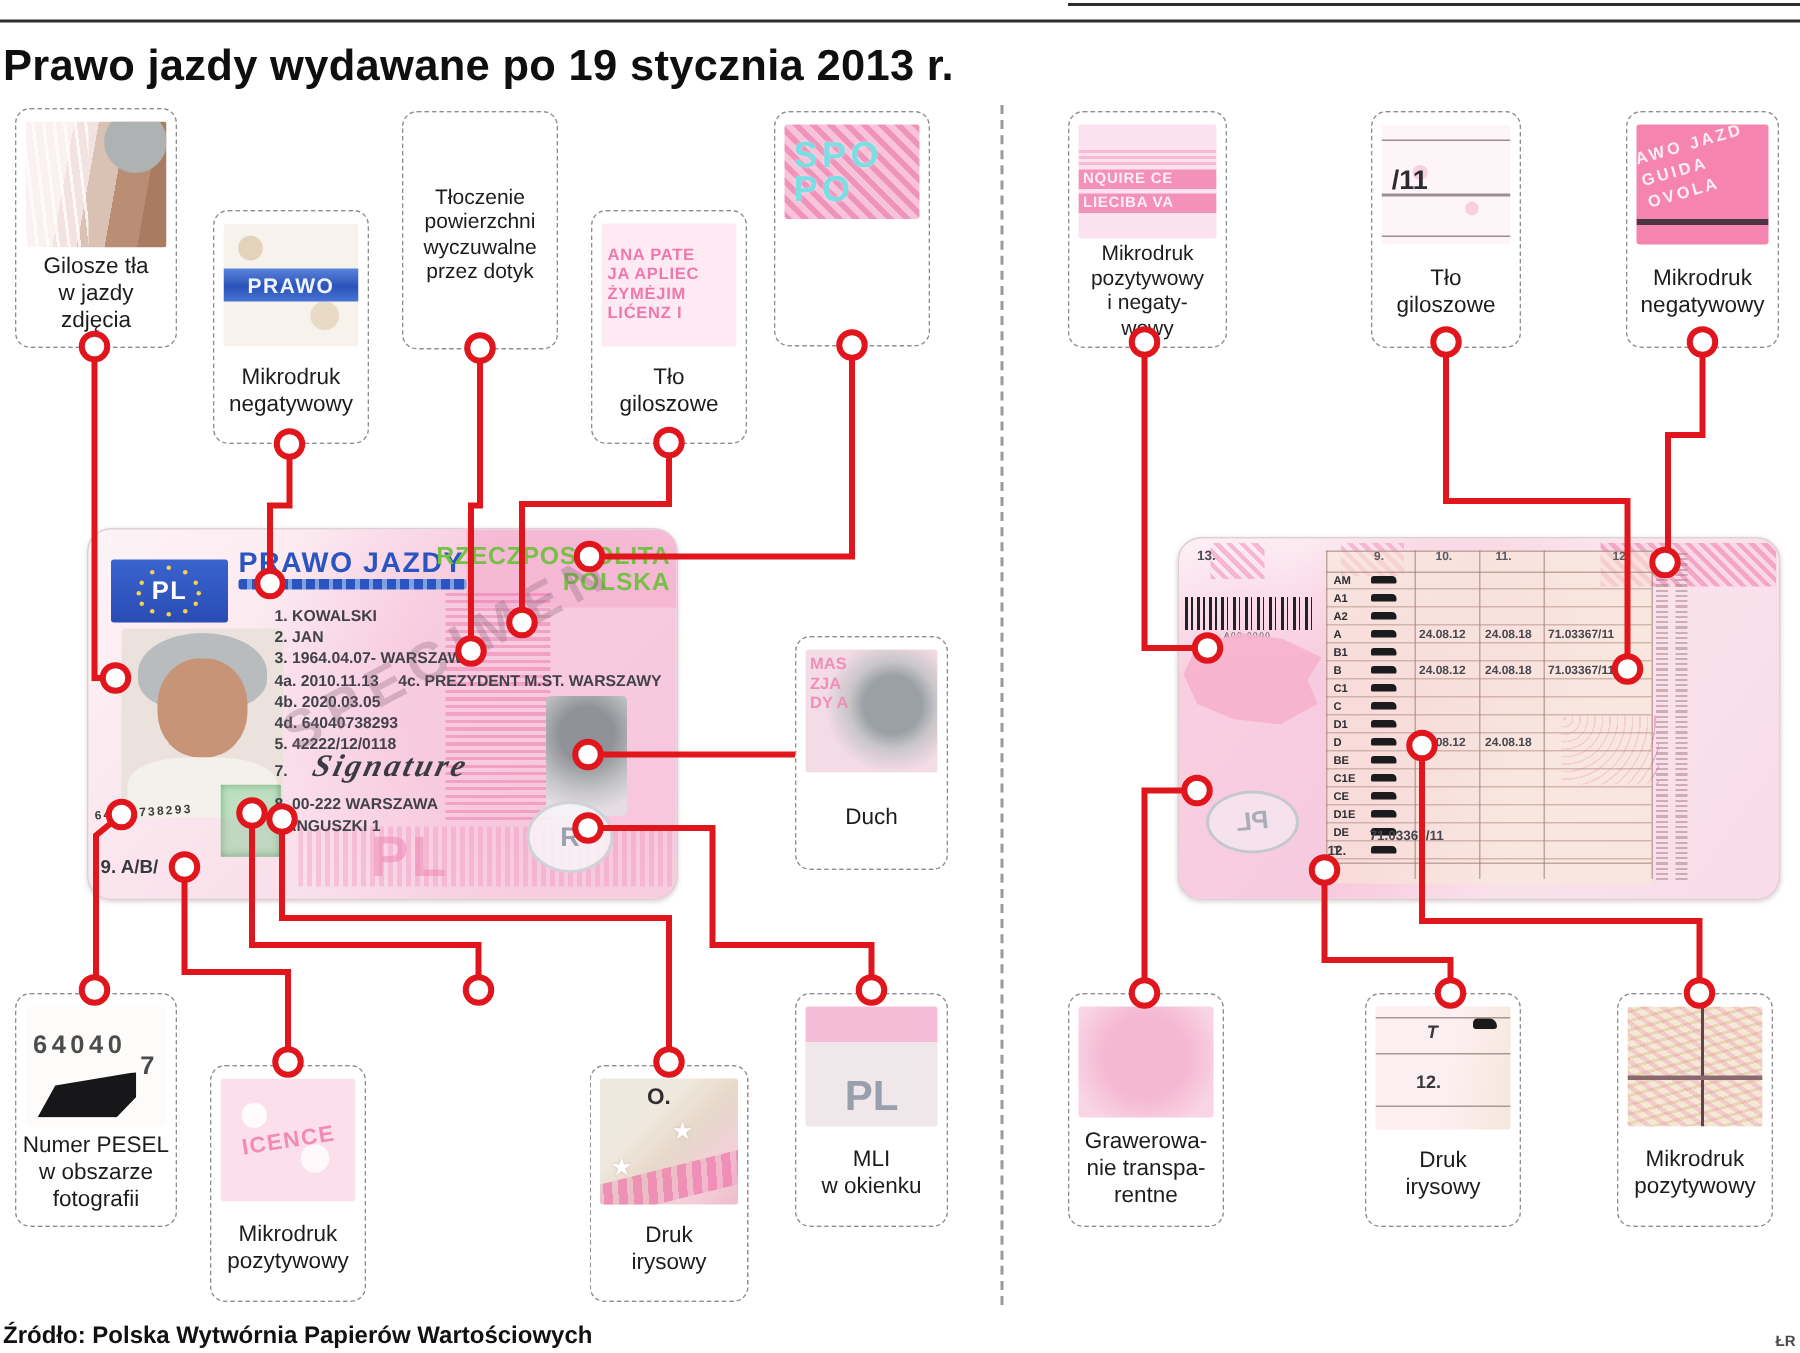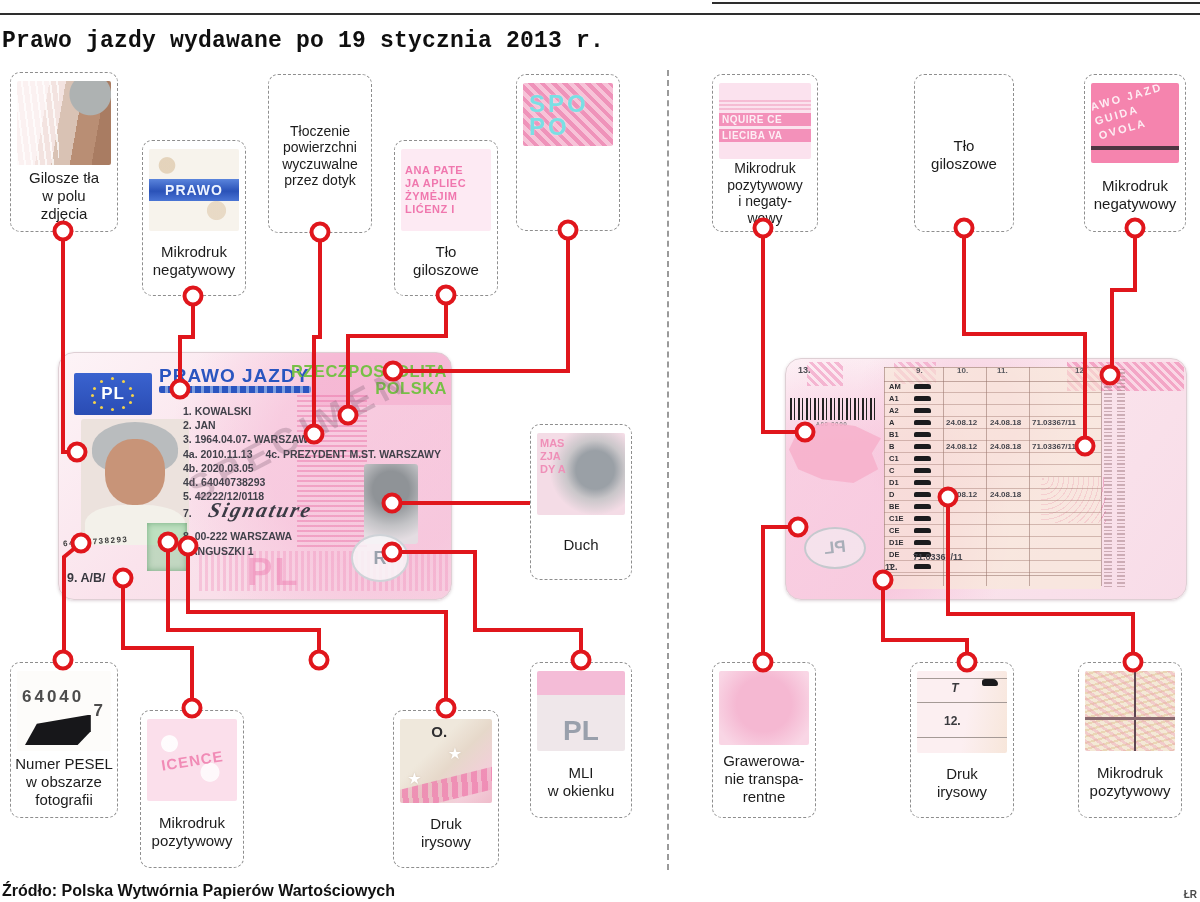--- a/index.html
+++ b/index.html
@@ -2,22 +2,22 @@
 <html><head>
 <meta charset="utf-8">
 <style>
   html,body{margin:0;padding:0;background:#fff;}
   #stage{position:relative;width:1200px;height:902px;background:#fff;overflow:hidden;
          font-family:"Liberation Sans","DejaVu Sans",sans-serif;}
   .abs{position:absolute;}
   
   #toprule{left:0;top:13px;width:1200px;height:2px;background:#2e2e2e;}
   #toprule2{left:712px;top:2px;width:488px;height:2px;background:#2e2e2e;}
-  #title{left:2px;top:28px;width:640px;font-family:Liberation Mono, monospace;
-         font-size:23px;font-weight:700;color:#0f0f0f;letter-spacing:.2px;}
+  #title{left:2px;top:28px;width:640px;font-family:Liberation Sans, sans-serif;
+         font-size:29px;font-weight:700;color:#0f0f0f;letter-spacing:.2px;}
   #divider{left:667px;top:70px;height:800px;width:0;border-left:2px dashed #9a9a9a;}
   #source{left:2px;top:882px;font-size:16px;font-weight:700;color:#111;}
   #credit{right:3px;top:889px;font-size:10px;font-weight:700;color:#4a4a4a;}
   
   .co{position:absolute;background:#fff;border:1.6px dashed #8e8e8e;border-radius:10px;
       box-sizing:border-box;padding:8px 6px 4px 6px;display:flex;flex-direction:column;align-items:center;z-index:10;}
   .co .thumb{width:100%;border-radius:2px;position:relative;overflow:hidden;flex:none;}
   .co .lbl{flex:1;display:flex;flex-direction:column;justify-content:center;align-items:center;
            text-align:center;font-size:15px;line-height:18px;color:#1c1c1c;width:104%;}
   .co .lbl.small{font-size:14px;line-height:16.5px;}
@@ -397,21 +397,21 @@
     <div class="abs" id="bc-b12v">71.03367/11</div>
     <div class="bc-h" id="bc-bline"></div>
     <div class="bc-strip" style="left:318px"></div>
     <div class="bc-strip" style="left:331px"></div>
   </div>
 
   <div class="co" style="left:10px;top:72px;width:108px;height:160px">
     <div class="thumb t-gilosze" style="height:84px"></div>
     <div class="lbl">
       <span>Gilosze tła</span>
-      <span>w polu</span>
+      <span>w jazdy</span>
       <span>zdjęcia</span>
     </div>
   </div>
 
   <div class="co" style="left:142px;top:140px;width:104px;height:156px">
     <div class="thumb t-prawo" style="height:82px">
       <div class="band">
         <span>PRAWO</span>
       </div>
     </div>
@@ -518,20 +518,26 @@
     </div>
     <div class="lbl small">
       <span>Mikrodruk</span>
       <span>pozytywowy</span>
       <span>i negaty-</span>
       <span>wowy</span>
     </div>
   </div>
 
   <div class="co" style="left:914px;top:74px;width:100px;height:158px">
+    <div class="thumb t-tloback" style="height:80px">
+      <div class="hl" style="top:12%"></div>
+      <div class="hl" style="top:58%"></div>
+      <div class="hl" style="top:92%"></div>
+      <span>/11</span>
+    </div>
     <div class="lbl">
       <span>Tło</span>
       <span>giloszowe</span>
     </div>
   </div>
 
   <div class="co" style="left:1084px;top:74px;width:102px;height:158px">
     <div class="thumb t-negback" style="height:80px">
       <div class="diag">
         <span>AWO JAZD</span>

